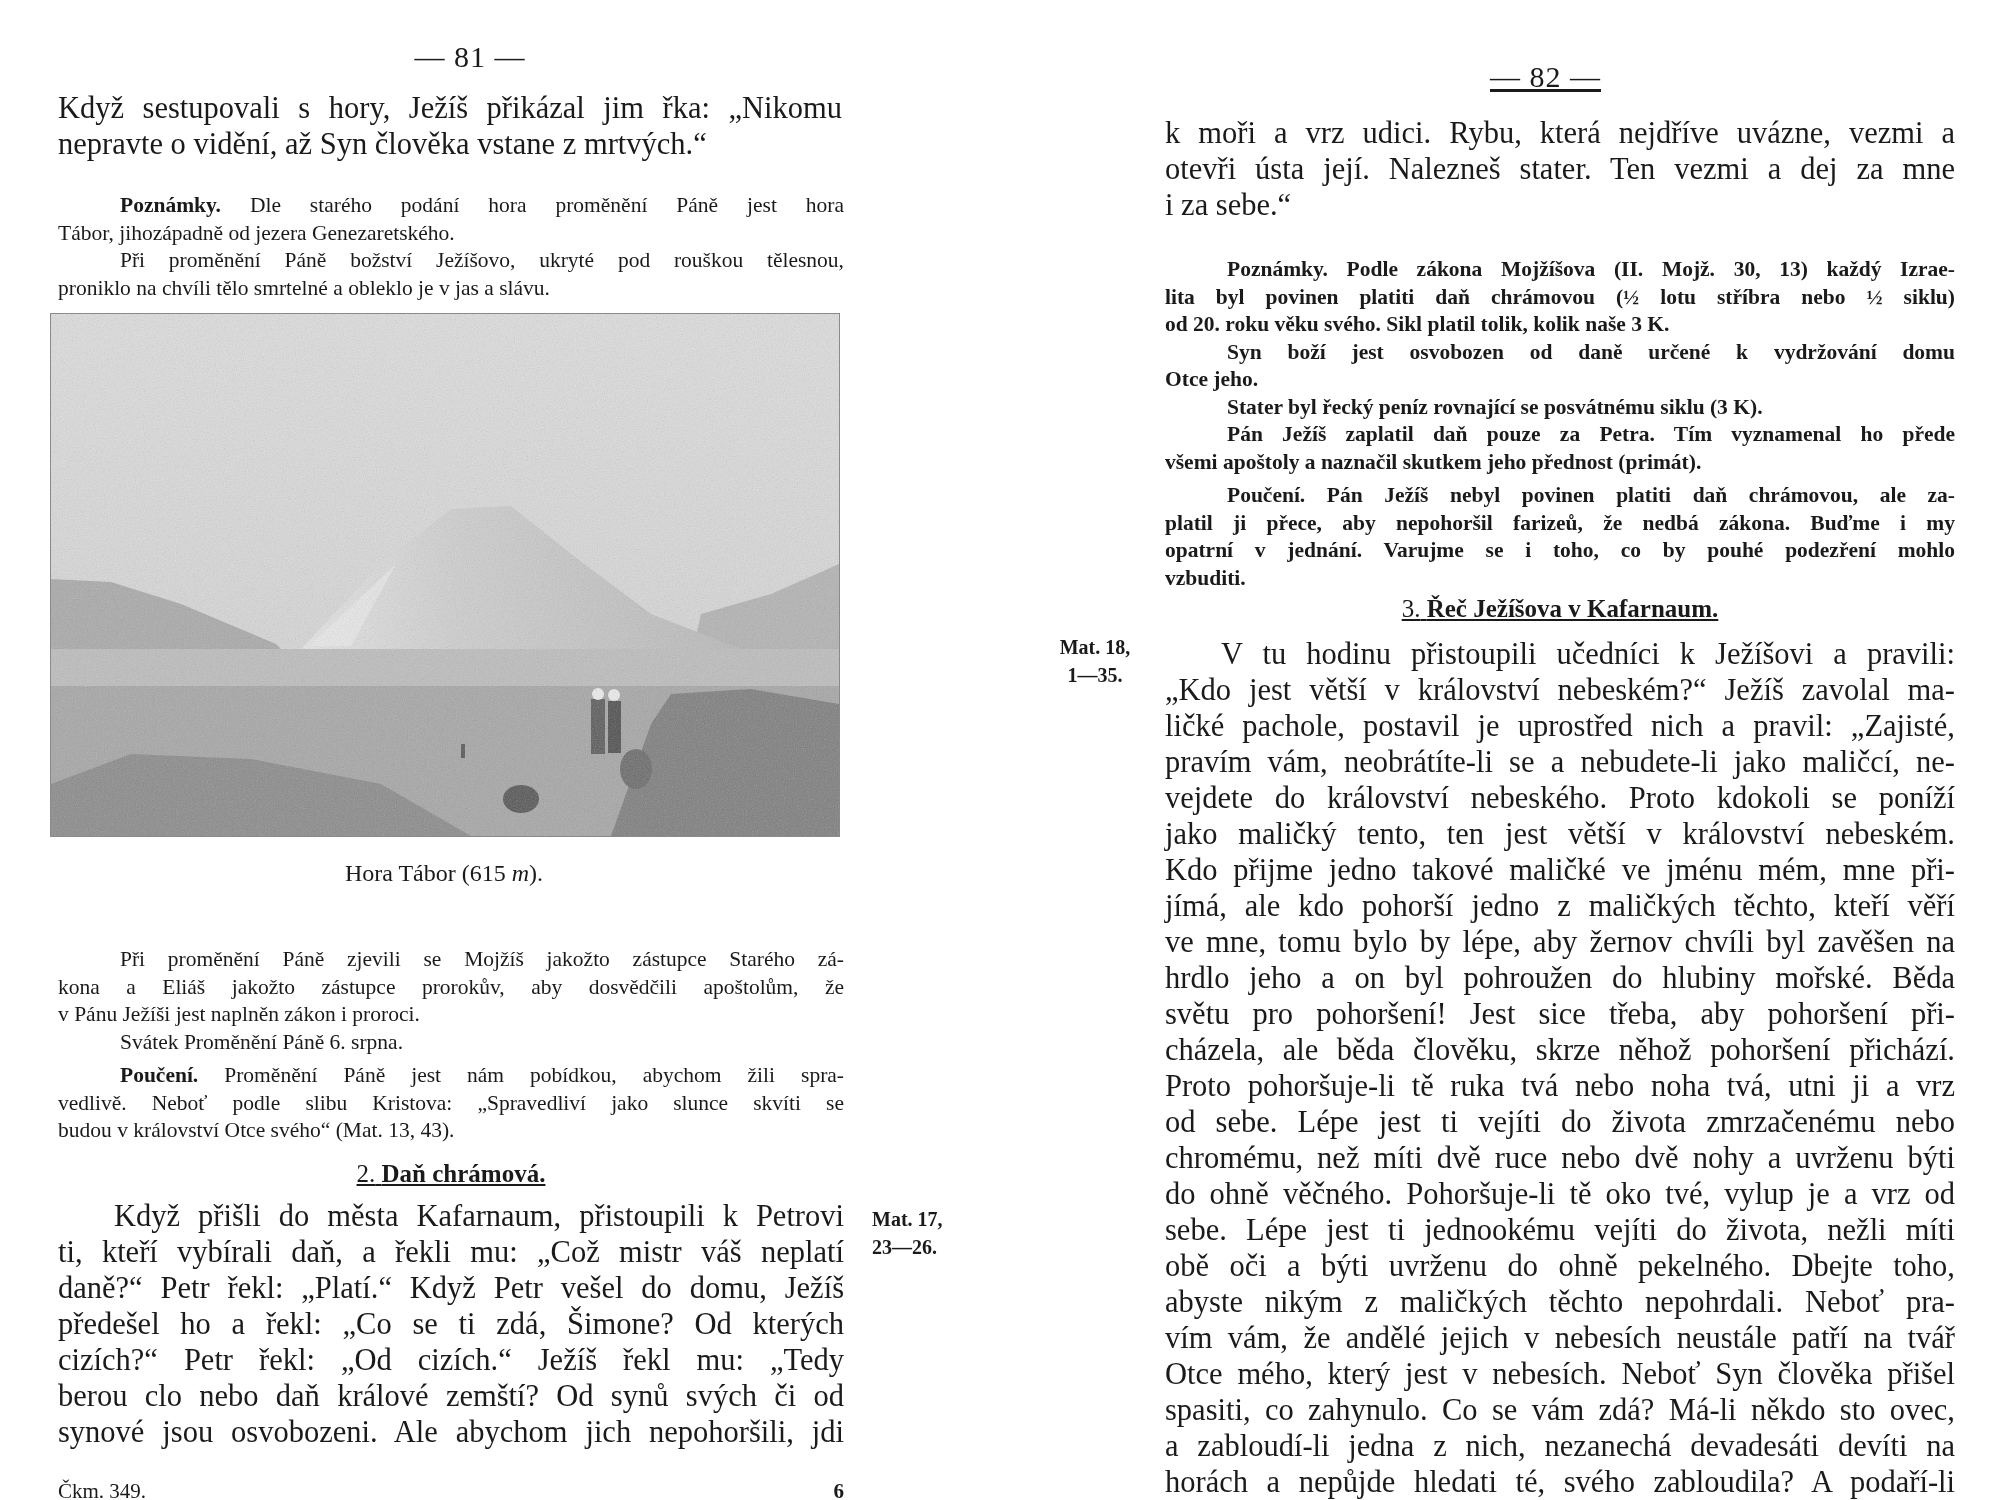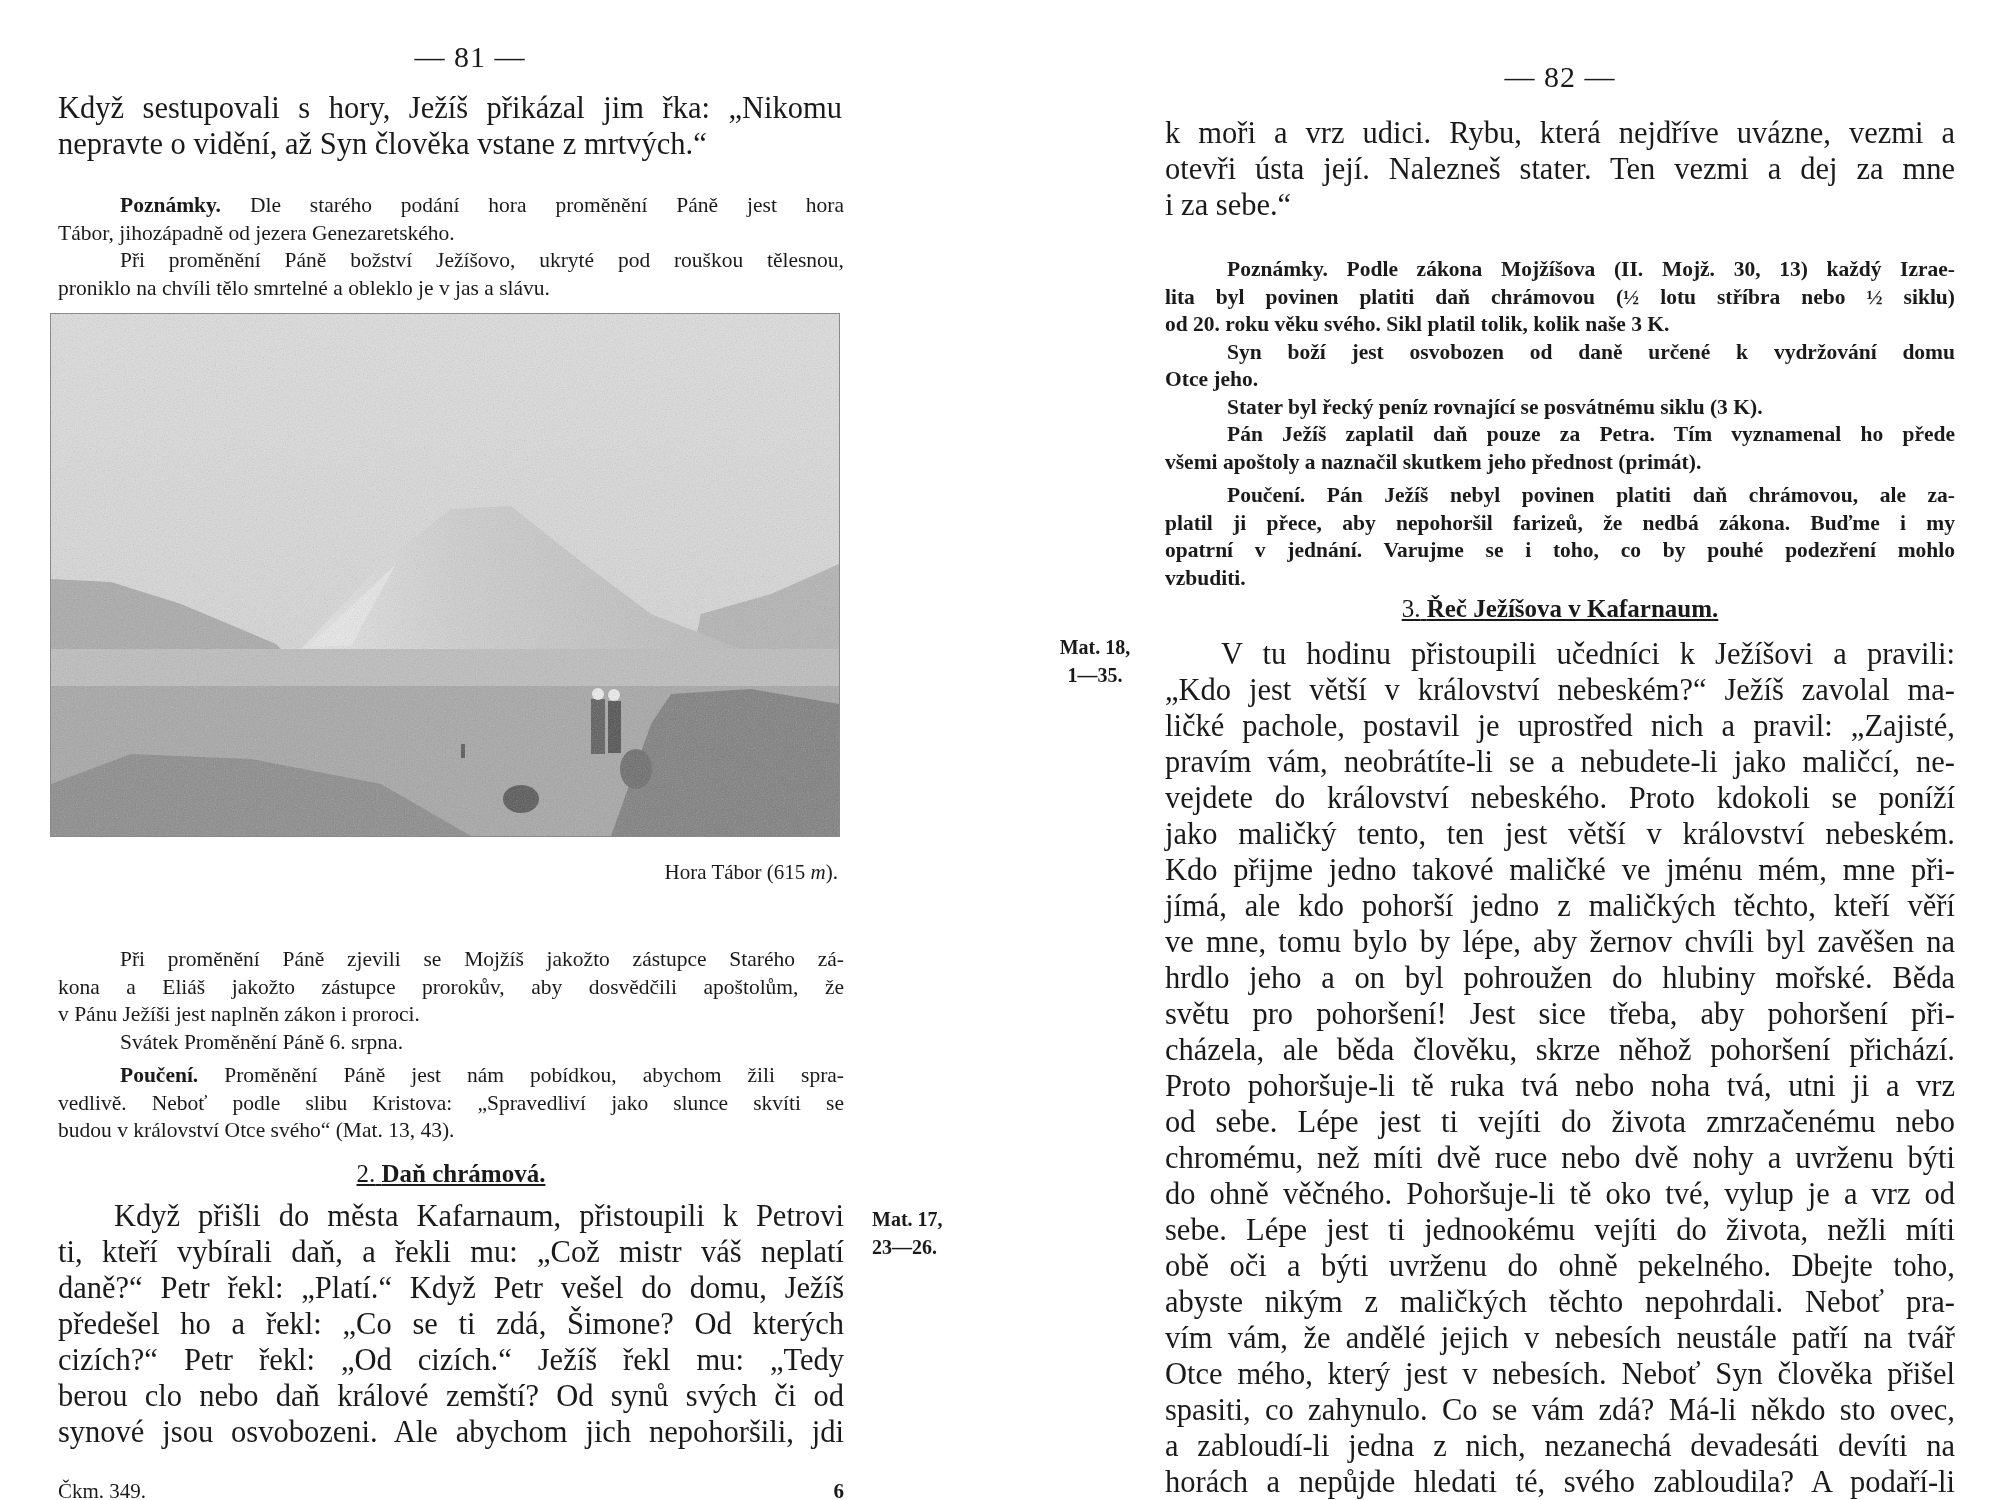--- a/index.html
+++ b/index.html
@@ -10,21 +10,21 @@
   .big { font-size: 30.5px; line-height: 36px; text-align: justify; text-align-last: justify; white-space: nowrap; }
   .bigline { display: block; text-align: justify; text-align-last: justify; height: 36px; }
   .small { font-size: 21.5px; line-height: 27.5px; margin-top: 28px; }
   .sline { display: block; text-align: justify; text-align-last: justify; height: 27.5px; white-space: nowrap; }
   .last { text-align-last: left !important; }
   .indent { padding-left: 62px; }
   .indent-big { padding-left: 56px; }
   .b { font-weight: bold; }
   .heading { font-size: 25px; font-weight: bold; text-align: center; text-decoration: underline; }
   .note { font-size: 20px; font-weight: bold; line-height: 28px; }
-  .caption { font-size: 21px; text-align: right; }
+  .caption { font-size: 24px; text-align: center; }
   .gap { height: 6px; }
   
   .illus { border: 1px solid #8a8a8a; overflow: hidden;
            background: linear-gradient(180deg, #dcdcdc 0%, #d4d4d4 55%, #bdbdbd 70%, #a9a9a9 100%); }
   .illus svg { display: block; }
 </style>
 </head>
 <body>
 
 <div class="abs pagenum" style="left:400px; top:40px; width:140px; text-align:center;">— 81 —</div>
@@ -120,21 +120,21 @@
 <div class="abs note" style="left:872px; top:1205px; width:110px;">
   <div>Mat. 17,</div>
   <div>23—26.</div>
 </div>
 
 <div class="abs small" style="left:58px; top:1450px; width:786px; display:flex; justify-content:space-between; font-size:21px;">
   <span>Čkm. 349.</span>
   <span class="b">6</span>
 </div>
 
-<div class="abs pagenum" style="left:1490px; top:60px; width:140px; text-align:center;">— 82 —</div>
+<div class="abs pagenum" style="left:1490px; top:60px; width:140px; text-align:left;text-decoration:underline;">— 82 —</div>
 
 <div class="abs big" style="left:1165px; top:115px; width:790px;">
   <span class="bigline">k moři a vrz udici. Rybu, která nejdříve uvázne, vezmi a</span>
   <span class="bigline">otevři ústa její. Nalezneš stater. Ten vezmi a dej za mne</span>
   <span class="bigline last">i za sebe.“</span>
 </div>
 
 <div class="abs small" style="left:1165px; top:228px; width:790px; font-weight:bold;">
   <span class="sline indent"><span style="font-weight:900;">Poznámky.</span><span> Podle zákona Mojžíšova (II. Mojž. 30, 13) každý Izrae-</span></span>
   <span class="sline">lita byl povinen platiti daň chrámovou (½ lotu stříbra nebo ½ siklu)</span>

